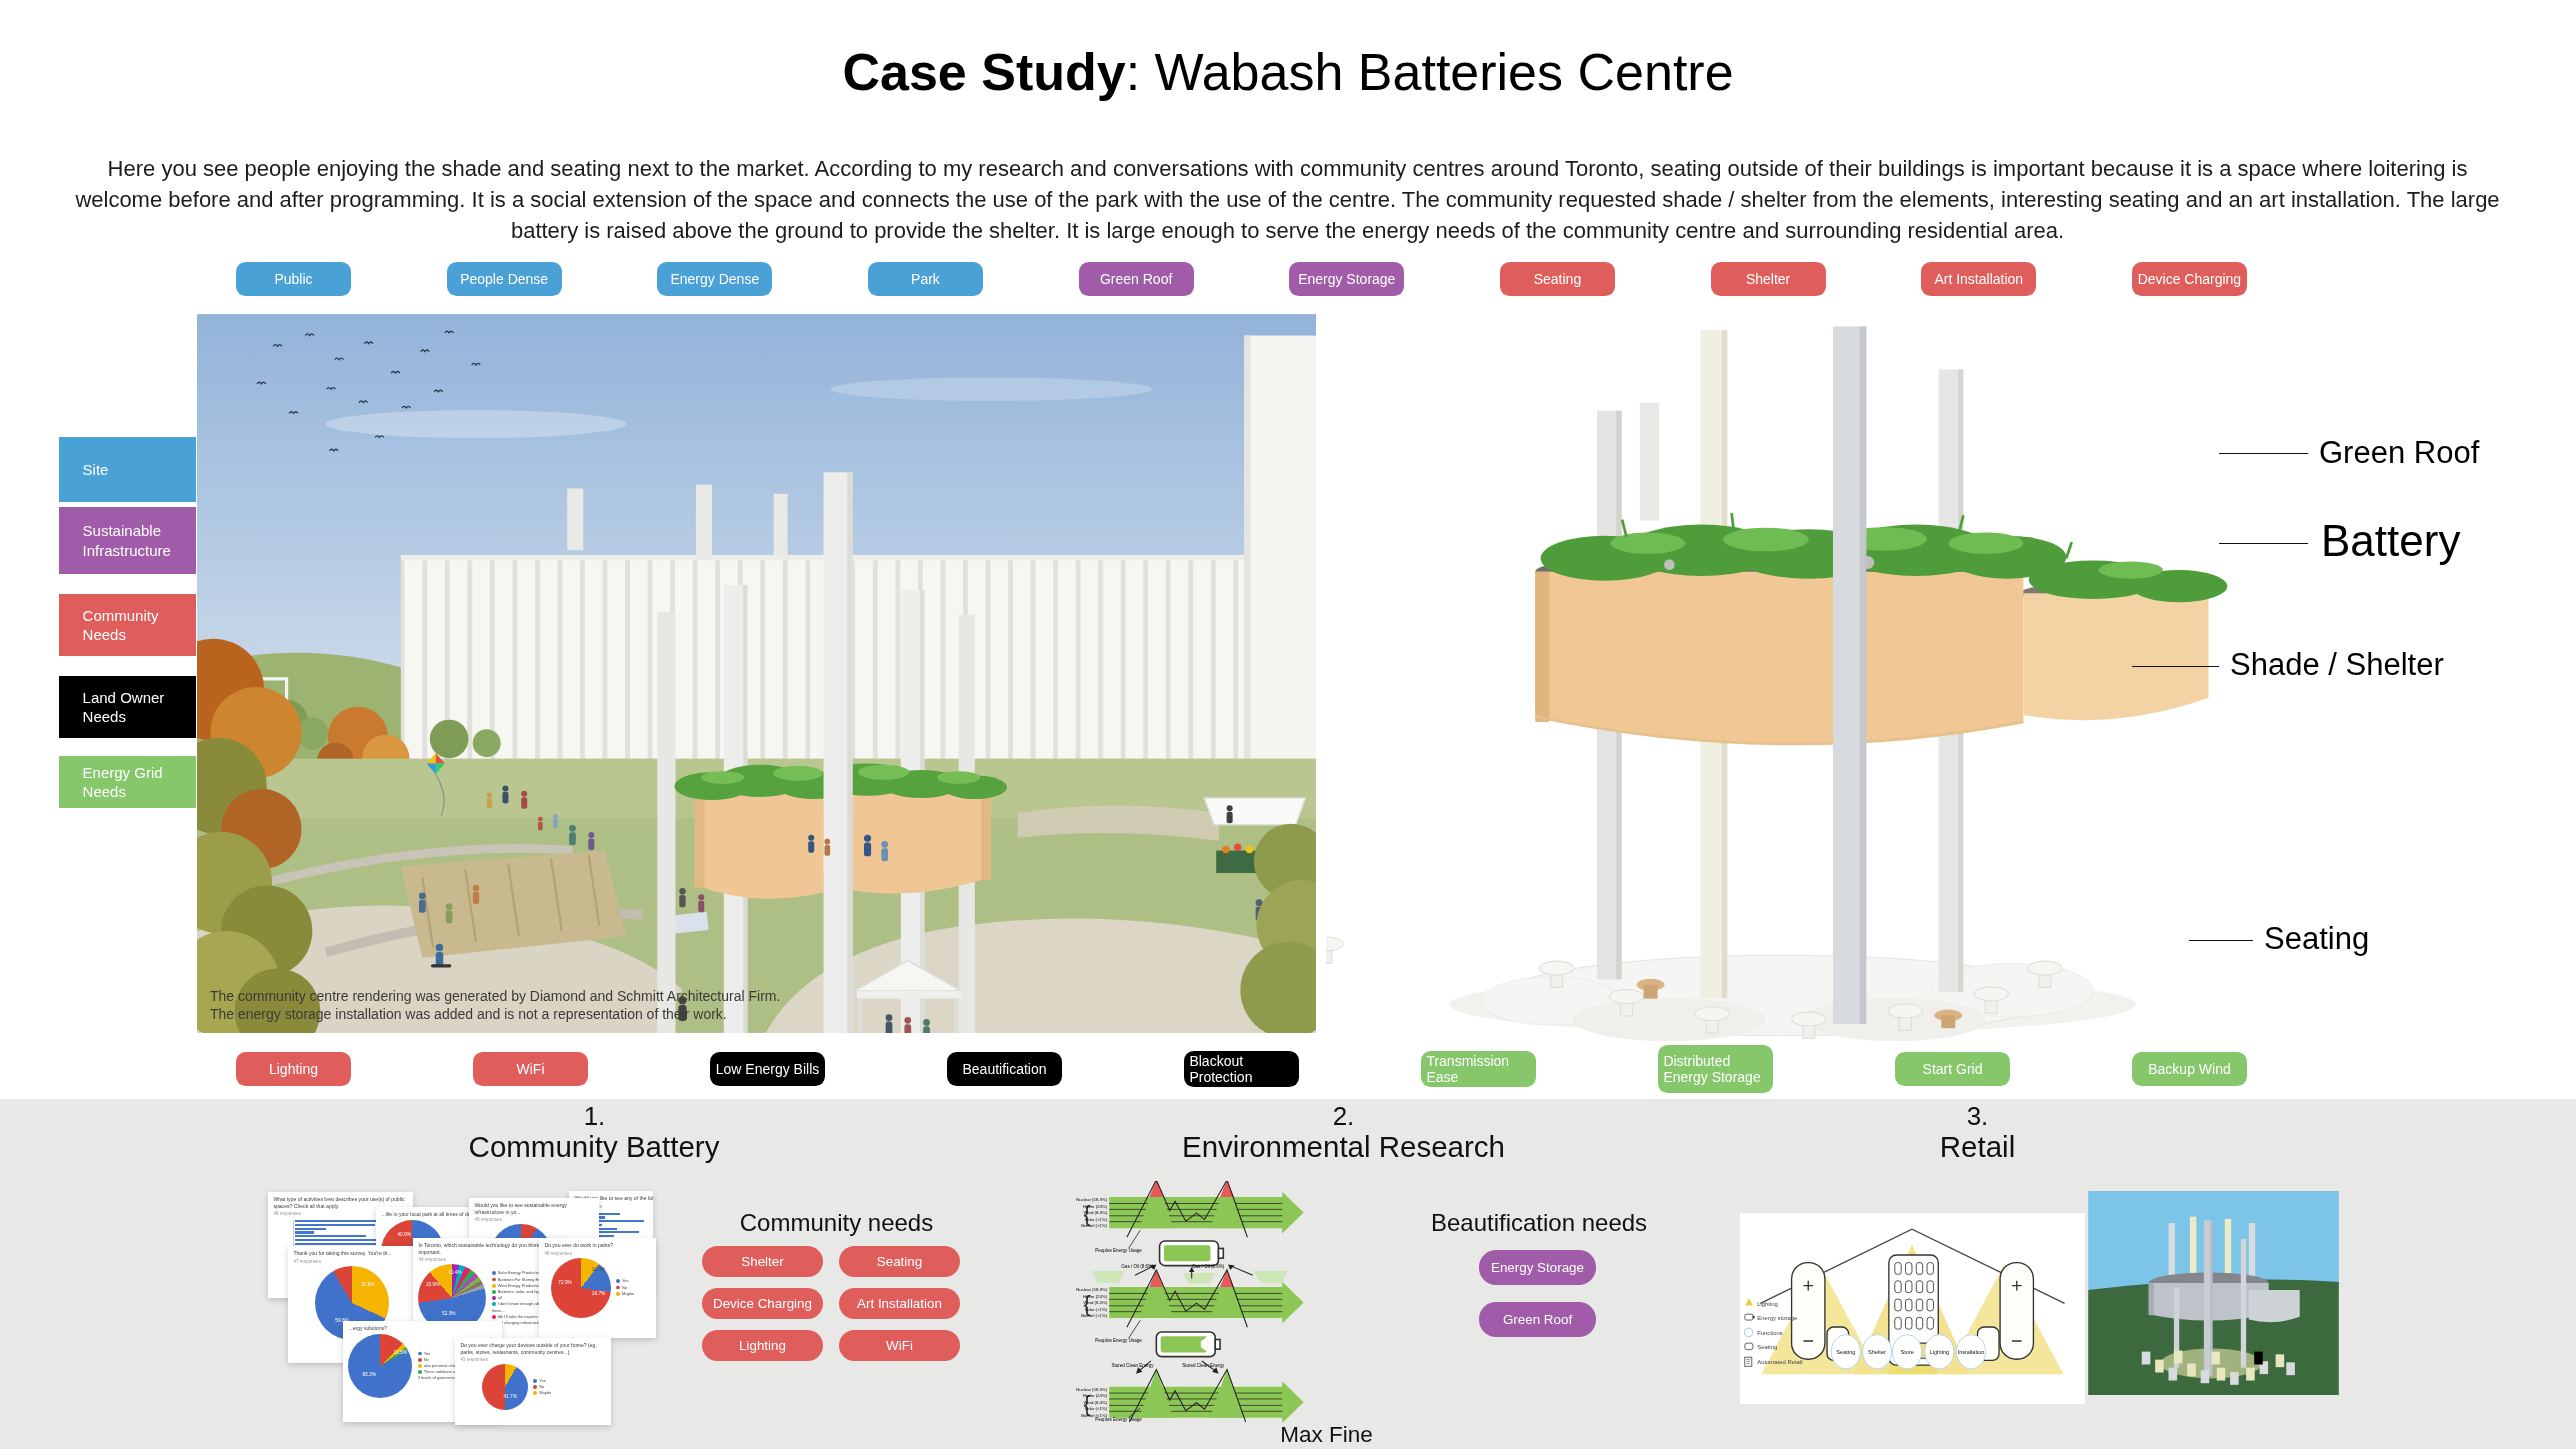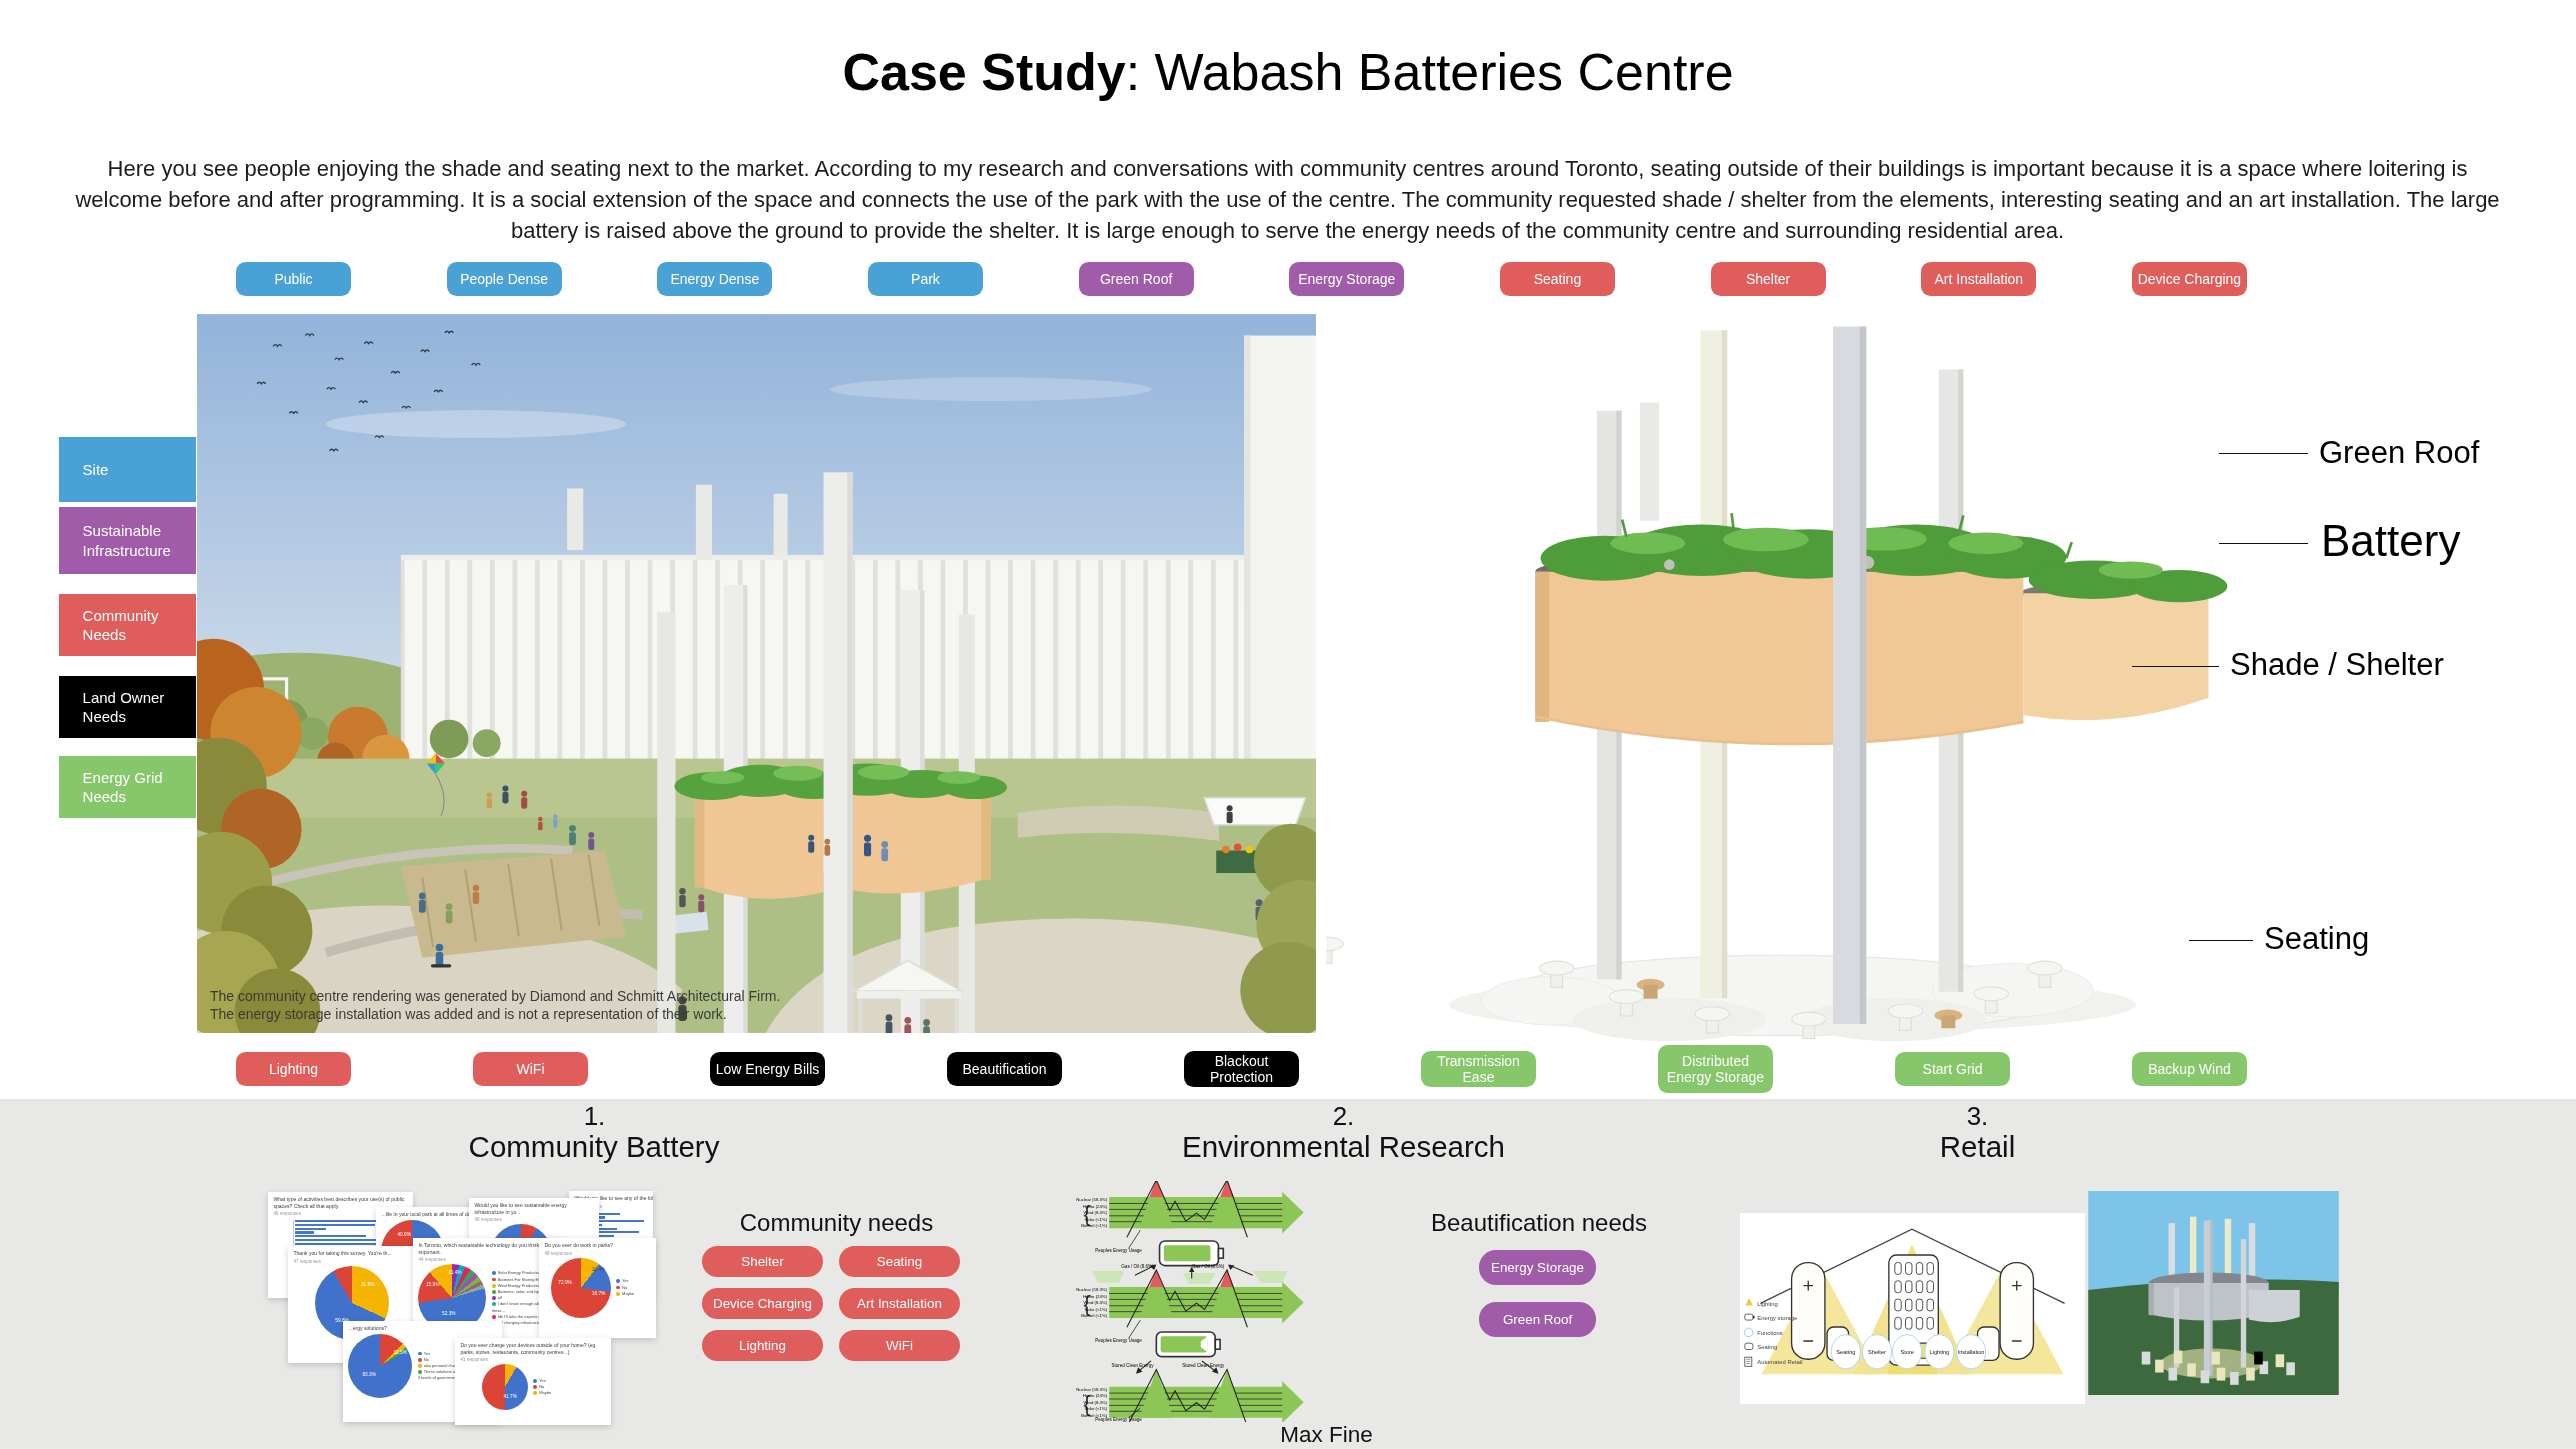--- a/index.html
+++ b/index.html
@@ -5,21 +5,21 @@
   html,body{margin:0;padding:0;background:#fff;}
   body{width:2576px;height:1449px;position:relative;overflow:hidden;font-family:"Liberation Sans",sans-serif;color:#111;}
   #poster{position:absolute;inset:0;}
   .abs{position:absolute;}
   
   .hdr{position:absolute;top:43px;left:0;width:2576px;text-align:center;font-size:52px;line-height:59px;color:#000;}
   .hdr b{font-weight:bold;}
   .intro{position:absolute;top:131px;left:64px;width:2447px;text-align:center;font-size:22px;line-height:31px;color:#1c1c1c;}
   
   .pillrow{position:absolute;left:236px;width:2011px;display:flex;justify-content:space-between;align-items:center;}
-  .pill{box-sizing:border-box;width:115px;min-height:34px;border-radius:9.7px;color:#fff;font-size:14px;display:flex;align-items:center;justify-content:center;text-align:center;line-height:1.15;padding:2.1px 5.4px;}
+  .pill{box-sizing:border-box;width:115px;min-height:34px;border-radius:9.7px;color:#fff;font-size:14px;display:flex;align-items:center;justify-content:center;line-height:1.15;padding:2.1px 5.4px;}
   .pill.tall{min-height:48px;}
   .c-blue{background:#4AA1D6;}
   .c-purple{background:#A05CA8;}
   .c-red{background:#DF5E5C;}
   .c-orange{background:#000000;}
   .c-green{background:#86C76B;}
   
   .sbox{position:absolute;left:59px;width:137px;box-sizing:border-box;color:#fff;font-size:15px;line-height:1.3;display:flex;align-items:center;padding-left:23.6px;}
   
   .cline{position:absolute;border-top:1.6px solid #111;}
@@ -68,21 +68,21 @@
     <div class="pill c-red">Seating</div>
     <div class="pill c-red">Shelter</div>
     <div class="pill c-red">Art Installation</div>
     <div class="pill c-red">Device Charging</div>
   </div>
 
   <div class="sbox c-blue" style="top:437px;height:65px;">Site</div>
   <div class="sbox c-purple" style="top:507px;height:67px;">Sustainable Infrastructure</div>
   <div class="sbox c-red" style="top:594px;height:62px;">Community Needs</div>
   <div class="sbox c-orange" style="top:676px;height:62px;">Land Owner Needs</div>
-  <div class="sbox c-green" style="top:756px;height:62px;">Energy Grid Needs</div>
+  <div class="sbox c-green" style="top:756px;height:52px;">Energy Grid Needs</div>
 
   <svg class="abs" style="left:197px;top:314px;" width="1119" height="719" viewBox="0 0 2086 1340">
     <defs>
       <linearGradient id="sky" x1="0" y1="0" x2="0" y2="1">
         <stop offset="0" stop-color="#93B3DA"></stop>
           <stop offset="1" stop-color="#D5E1EC"></stop>
       </linearGradient>
       <pattern id="fins" width="42" height="12" patternUnits="userSpaceOnUse">
         <rect width="42" height="12" fill="#F6F6F3"></rect>
           <rect width="9" height="12" fill="#E1E1DC"></rect>

